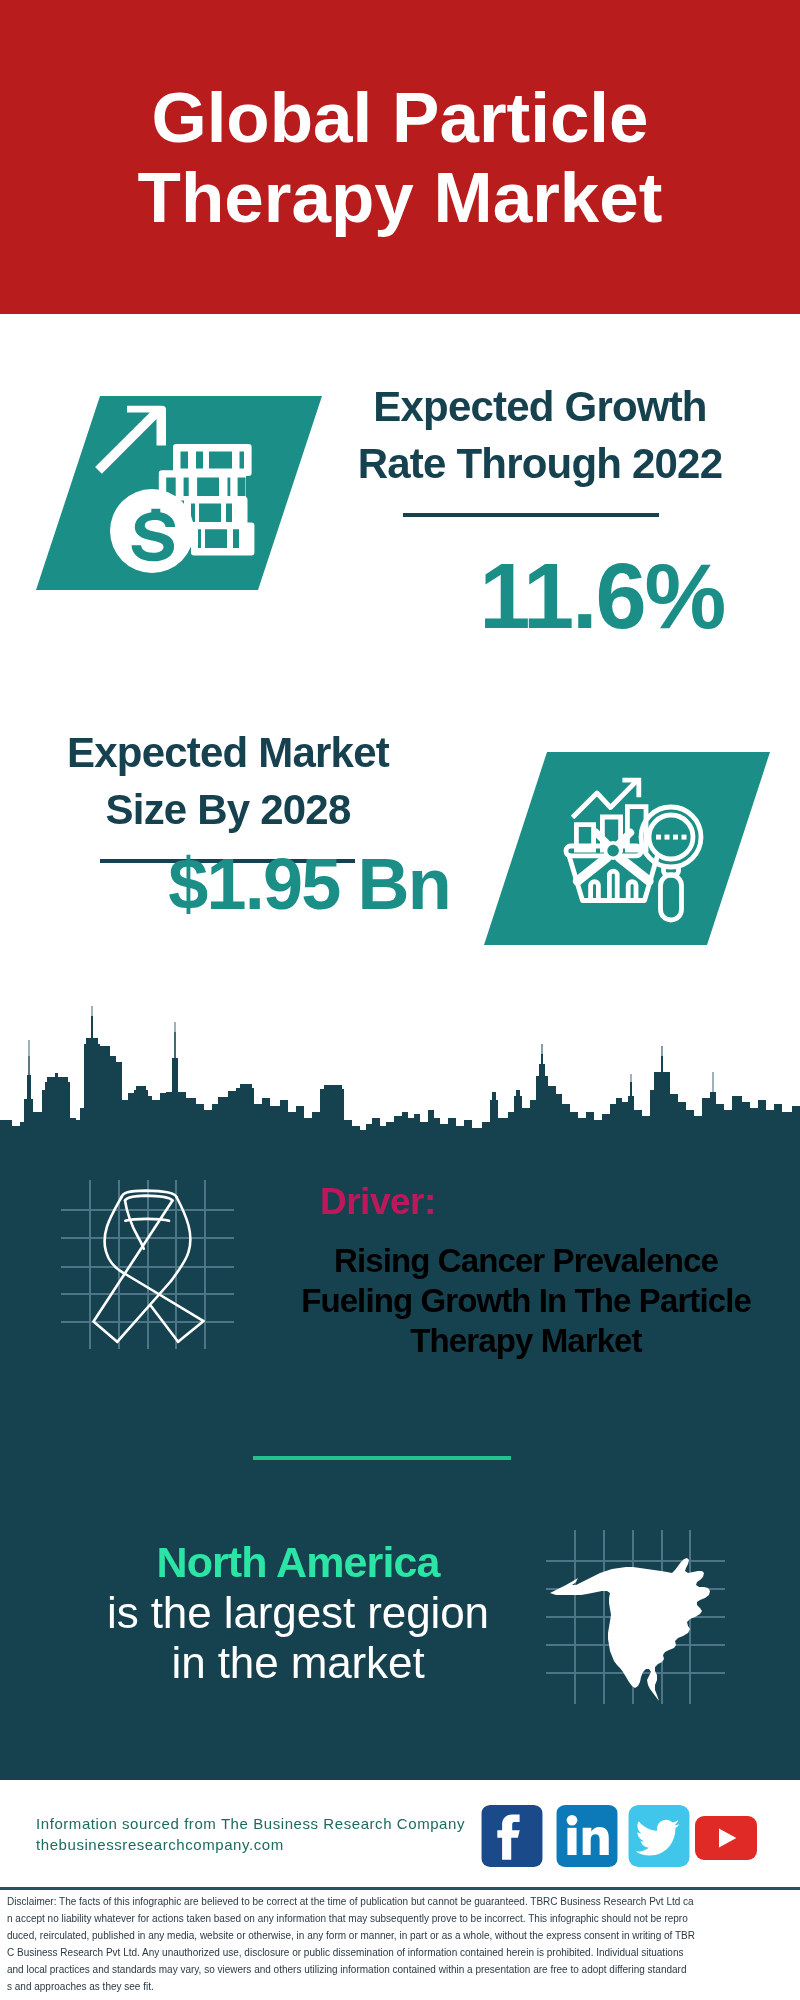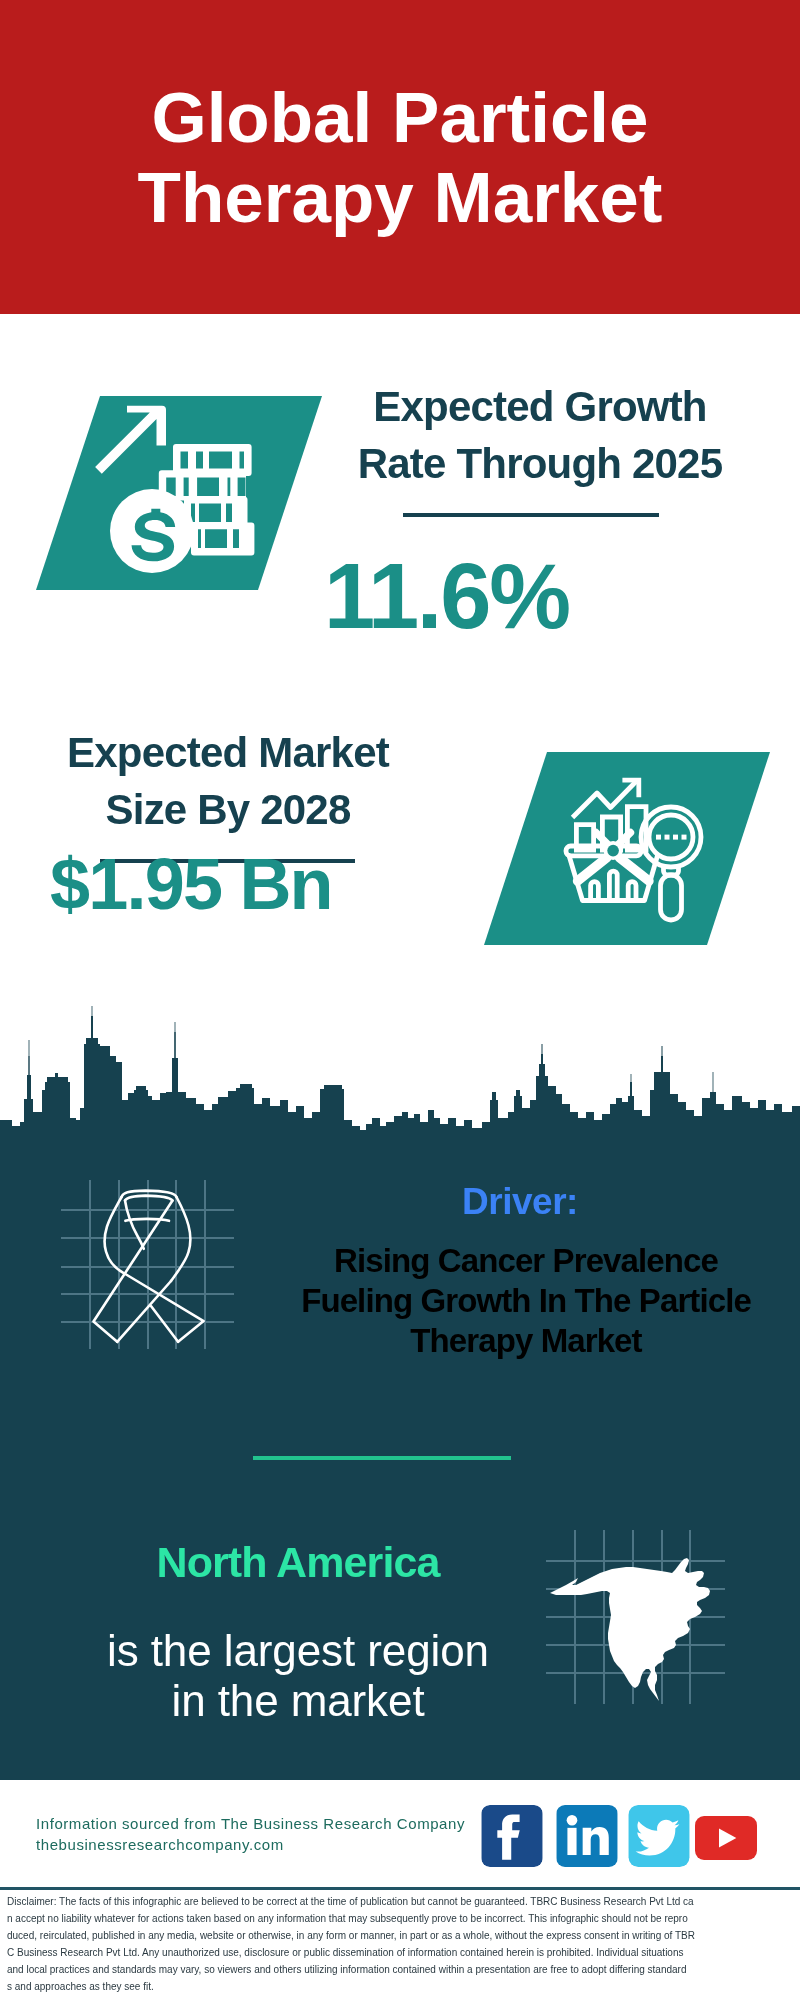--- a/index.html
+++ b/index.html
@@ -6,30 +6,30 @@
   body{width:800px;height:2000px;background:#ffffff;font-family:"Liberation Sans",sans-serif;overflow:hidden;}
   .page{position:relative;width:800px;height:2000px;background:#fff;}
   
   .hdr{position:absolute;left:0;top:0;width:800px;height:314px;background:#b91c1c;padding-left:36px;}
   .hdr-title{position:absolute;left:0;top:0;width:800px;text-align:center;color:#ffffff;
         font-size:71px;font-weight:bold;line-height:80px;white-space:pre-line;}
   
   .para{position:absolute;background:#1b8f87;}
   .stat-head{position:absolute;text-align:center;color:#16414f;font-size:42px;font-weight:bold;line-height:57px;letter-spacing:-0.8px;white-space:pre-line;}
   .rule{position:absolute;background:#16414f;height:4px;}
-  .stat-val{position:absolute;text-align:left;color:#1b8f87;font-weight:bold;line-height:100px;}
+  .stat-val{position:absolute;text-align:right;color:#1b8f87;font-weight:bold;line-height:100px;}
   
   .dark{position:absolute;left:0;width:800px;background:#16414f;}
   .skyline{position:absolute;left:0;width:800px;}
   .grid line{stroke:#4d7585;stroke-width:2;}
-  .drv-label{position:absolute;color:#3b82f6;font-weight:bold;font-size:36px;line-height:44px;text-align:center;}
+  .drv-label{position:absolute;color:#be185d;font-weight:bold;font-size:36px;line-height:44px;}
   .drv-text{position:absolute;color:#000000;font-weight:bold;font-size:30px;line-height:39px;text-align:center;white-space:pre-line;}
   .mint-rule{position:absolute;background:#22c38e;height:4px;}
   .reg-name{position:absolute;color:#2ce5a5;font-weight:bold;font-size:43px;letter-spacing:-0.9px;line-height:46px;text-align:center;}
-  .reg-text{position:absolute;color:#ffffff;font-weight:normal;font-size:44px;letter-spacing:-0.1px;line-height:50.25px;text-align:center;white-space:pre-line;margin-top:38px;}
+  .reg-text{position:absolute;color:#ffffff;font-weight:normal;font-size:44px;letter-spacing:-0.1px;line-height:50.25px;text-align:center;white-space:pre-line;}
   
   .src{position:absolute;color:#1d6b5e;}
   .social{position:absolute;width:62px;height:62px;border-radius:9px;}
   .footrule{position:absolute;left:0;width:800px;height:3px;background:#215465;}
   .disc{position:absolute;color:#2b3a42;font-size:11.5px;line-height:17.5px;text-align:justify;}
 </style>
 </head>
 <body>
 
 <div class="page">
@@ -50,21 +50,21 @@
     <path fill-rule="evenodd" d="M106 122.4 h57.4 a3 3 0 0 1 3 3 v27 a3 3 0 0 1 -3 3 h-57.4 a3 3 0 0 1 -3 -3 v-27 a3 3 0 0 1 3 -3 z M110 129.3 h3 v18.7 h-3 z M117 129.3 h22 v18.7 h-22 z M145 129.3 h6 v18.7 h-6 z"></path>
     <circle cx="64" cy="131" r="42"></circle>
    </g>
    <g fill="#1b8f87">
     <path d="M63.3 108.7 h9 v7 h-9 z M63.3 153 h9 v7 h-9 z"></path>
     <path d="M67.8 112 c-12.8 0 -21 6.4 -21 14.8 c0 7.4 5.3 11.6 17 13.7 c8.5 1.6 11.7 3.2 11.7 6.4 c0 3.7 -4.3 5.9 -10.7 5.9 c-6.9 0 -11.2 -2.7 -11.7 -7.5 h-9.6 c0.5 9.6 8.5 16 21.3 16 c13.3 0 21.3 -5.9 21.3 -14.9 c0 -8.5 -6.4 -12.3 -18.1 -14.4 c-8.5 -1.6 -11.2 -3.2 -11.2 -6.4 c0 -3.4 3.7 -5.5 10.1 -5.5 c6.4 0 10.1 2.7 10.7 6.9 h9.6 c-0.5 -9 -8 -15 -19.2 -15 z"></path>
    </g>
   </svg>
 
   <div class="stat-head" style="left:340px;top:378px;width:400px">Expected Growth
-Rate Through 2025</div>
+Rate Through 2022</div>
   <div class="rule" style="left:403px;top:513px;width:256px;"></div>
   <div class="stat-val" style="left:324px;top:546px;width:400px;font-size:92px;letter-spacing:-2.2px">11.6%</div>
 
   <div class="para" style="left:484px;top:752px;width:286px;height:193px;clip-path:polygon(63px 0, 286px 0, 223px 193px, 0 193px);">
   </div>
   <svg class="ic" viewBox="0 0 160 160" width="160" height="160" style="position:absolute;left:560px;top:775px;">
    <g fill="none" stroke="#ffffff" stroke-width="4.8" stroke-linejoin="miter">
      <polyline points="12.5,42.5 37,18 50.5,32.5 76,6.5" stroke-linejoin="round"></polyline>
      <path d="M62.4 5.2 h16.4 v17"></path>
      <path d="M16.4 49.6 h17.2 v25.4 h-17.2 z"></path>

